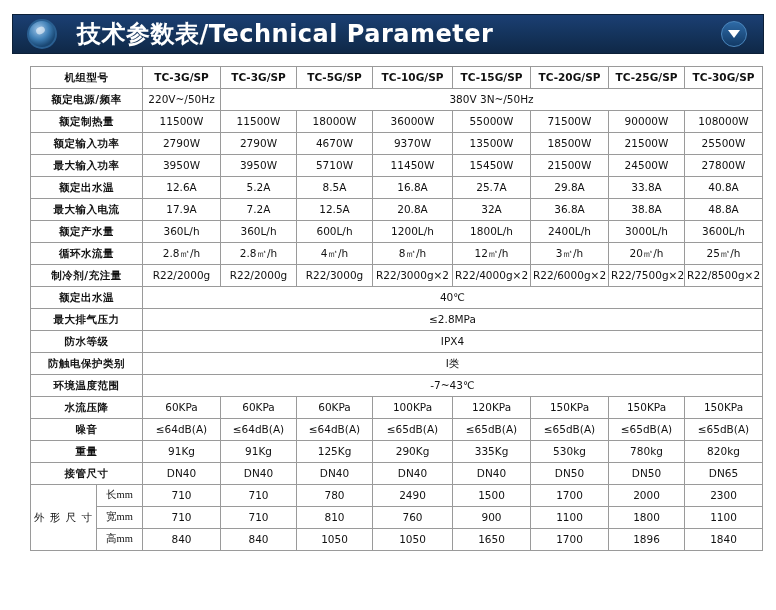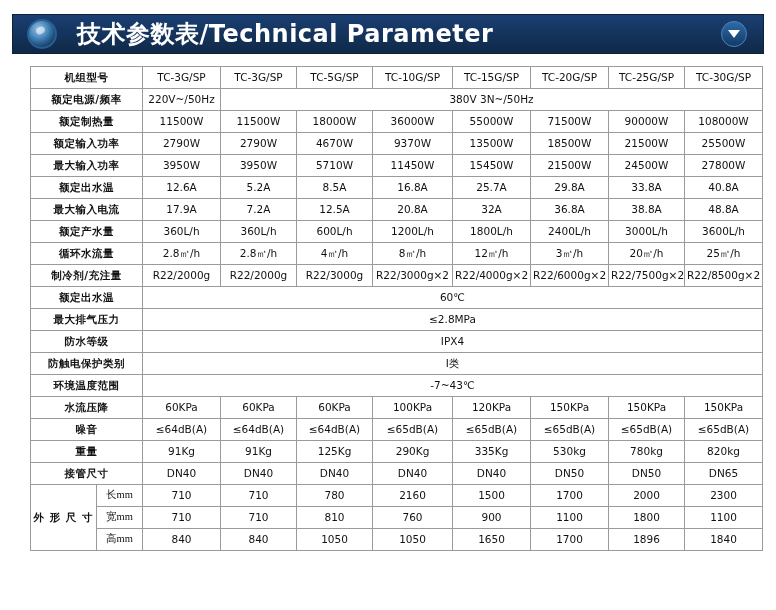--- a/index.html
+++ b/index.html
@@ -89,29 +89,29 @@
     line-height: 1.15;
     white-space: nowrap;
     overflow: hidden;
   }
   td.rowhead {
     font-weight: bold;
     font-size: 11px;
     letter-spacing: 0.5px;
   }
   td.dim-label {
-    font-weight: bold;
+    font-weight: normal;
     font-size: 11px;
     letter-spacing: 1px;
   }
   td.sub-label {
     font-size: 10px;
     font-family: Liberation Serif, serif;
   }
-  td.model { font-weight: normal; font-size: 11px; }
+  td.model { font-weight: bold; font-size: 11px; }
 </style>
 </head>
 <body>
 
 <div id="page">
 
   <div class="header">
     <div class="header-badge"></div>
     <div class="header-title">技术参数表/Technical Parameter</div>
     <div class="header-arrow">
@@ -235,21 +235,21 @@
             <td>R22/2000g</td>
             <td>R22/3000g</td>
             <td>R22/3000g×2</td>
             <td>R22/4000g×2</td>
             <td>R22/6000g×2</td>
             <td>R22/7500g×2</td>
             <td>R22/8500g×2</td>
           </tr>
           <tr>
             <td class="rowhead" colspan="2">额定出水温</td>
-            <td colspan="8">60℃</td>
+            <td colspan="8">40℃</td>
           </tr>
           <tr>
             <td class="rowhead" colspan="2">最大排气压力</td>
             <td colspan="8">≤2.8MPa</td>
           </tr>
           <tr>
             <td class="rowhead" colspan="2">防水等级</td>
             <td colspan="8">IPX4</td>
           </tr>
           <tr>
@@ -303,21 +303,21 @@
             <td>DN50</td>
             <td>DN50</td>
             <td>DN65</td>
           </tr>
           <tr>
             <td class="dim-label" rowspan="3">外 形 尺 寸</td>
             <td class="sub-label">长mm</td>
             <td>710</td>
             <td>710</td>
             <td>780</td>
-            <td>2160</td>
+            <td>2490</td>
             <td>1500</td>
             <td>1700</td>
             <td>2000</td>
             <td>2300</td>
           </tr>
           <tr>
             <td class="sub-label">宽mm</td>
             <td>710</td>
             <td>710</td>
             <td>810</td>

